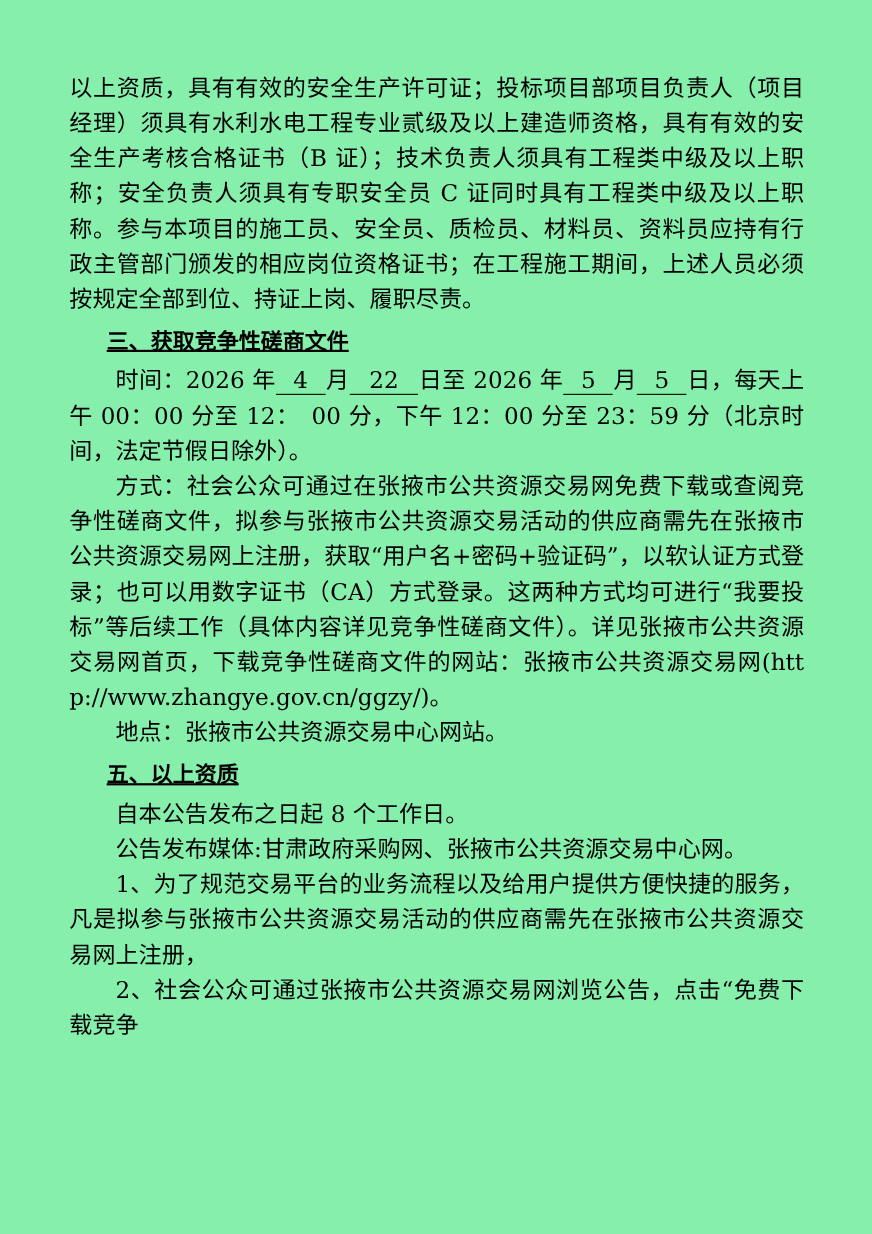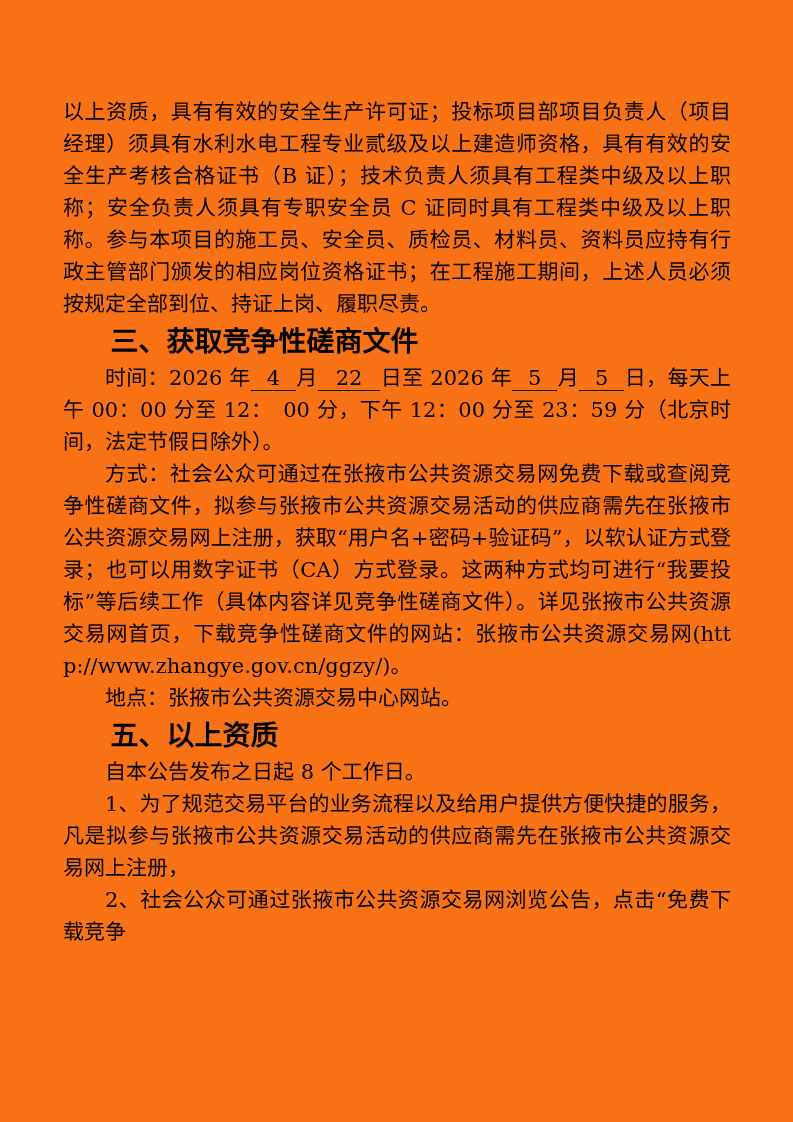--- a/index.html
+++ b/index.html
@@ -5,46 +5,47 @@
   html, body {
     margin: 0;
     padding: 0;
     background: #ffffff;
   }
   .page {
     position: relative;
     width: 793px;
     height: 1122px;
     margin: 0 auto;
-    background: #f97316;
+    background: #86efac;
     color: #000000;
     box-sizing: border-box;
-    padding: 96px 62px 40px 63px;
+    padding: 64px 62px 40px 63px;
     font-family: "DejaVu Serif", "Liberation Serif", serif;
     font-size: 21px;
     line-height: 32px;
     overflow: hidden;
   }
   p.body {
     margin: 0;
     text-align: justify;
     text-indent: 2em;
     word-break: break-all;
   }
   p.body.no-indent {
     text-indent: 0;
   }
   h2.sect {
     margin: 6px 0 4px 0;
     font-family: "DejaVu Sans", "Liberation Sans", sans-serif;
     font-weight: 700;
-    font-size: 28px;
+    font-size: 20px;
     line-height: 32px;
     text-indent: 1.7em;
     color: #000000;
+    text-decoration: underline;
   }
   span.u {
     border-bottom: 1px solid #000000;
     padding: 0 16px;
     white-space: nowrap;
   }
   span.u.wide {
     padding: 0 18px;
   }
   span.run { }
@@ -64,20 +65,21 @@
 
   <p class="body">地点：张掖市公共资源交易中心网站。</p>
 
 
 
 
   <h2 class="sect">五、以上资质</h2>
 
   <p class="body">自本公告发布之日起 8 个工作日。</p>
 
+  <p class="body">公告发布媒体:甘肃政府采购网、张掖市公共资源交易中心网。</p>
 
 
   <p class="body">1、为了规范交易平台的业务流程以及给用户提供方便快捷的服务，凡是拟参与张掖市公共资源交易活动的供应商需先在张掖市公共资源交易网上注册，</p>
 
 
   <p class="body">2、社会公众可通过张掖市公共资源交易网浏览公告，点击“免费下载竞争</p>
 
 </div>
 
 </body></html>

